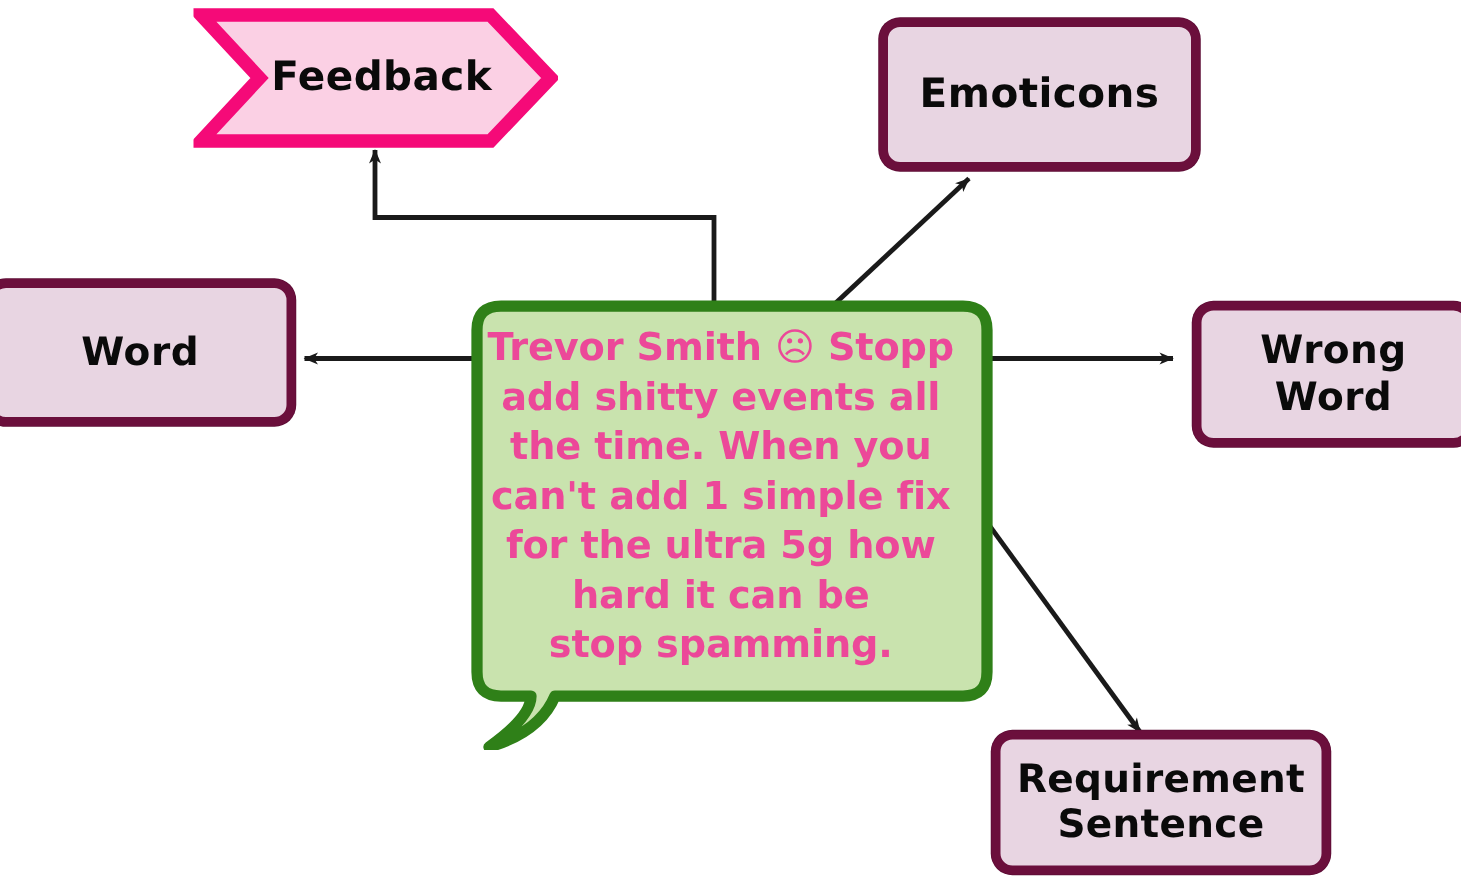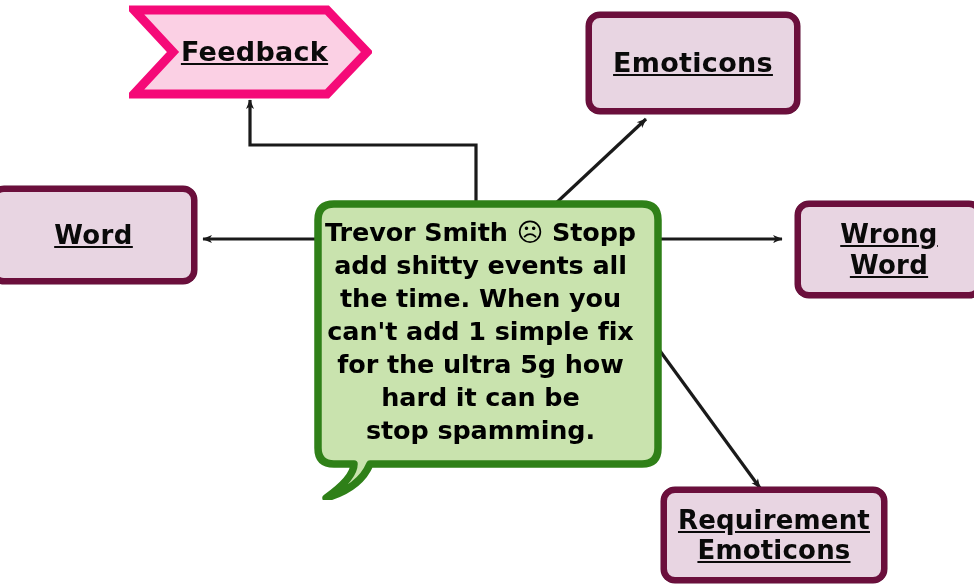--- a/index.html
+++ b/index.html
@@ -36,21 +36,20 @@
   }
   .node-rect {
     background: #e8d5e2;
     border: 6px solid #6b0f3c;
     border-radius: 14px;
     box-shadow: 0 0 0 0.5px #5d0c35;
   }
   .node-label {
     white-space: pre-line;
     display: block;
-    text-decoration: underline;
   }
 
   
   #node-name {
     left: -10px;
     top: 186px;
     width: 207px;
     height: 98px;
     font-size: 26px;
     letter-spacing: 0.4px;
@@ -123,21 +122,21 @@
     height: 300px;
   }
   #bubble-text {
     position: relative;
     z-index: 2;
     width: 320px;
     text-align: center;
     font-size: 25.5px;
     font-weight: bold;
     line-height: 1.295;
-    color: #000000;
+    color: #ec4899;
     letter-spacing: -0.1px;
     white-space: pre-line;
     margin-top: -2px;
   }
 </style>
 </head>
 <body>
 
 <div id="canvas">
 
@@ -209,16 +208,16 @@
     <span class="node-label">Word</span>
   </div>
 
   <div class="node node-rect" id="node-wrong-word">
     <span class="node-label">Wrong
 Word</span>
   </div>
 
   <div class="node node-rect" id="node-requirement">
     <span class="node-label">Requirement
-Emoticons</span>
+Sentence</span>
   </div>
 
 </div>
 
 </body></html>

